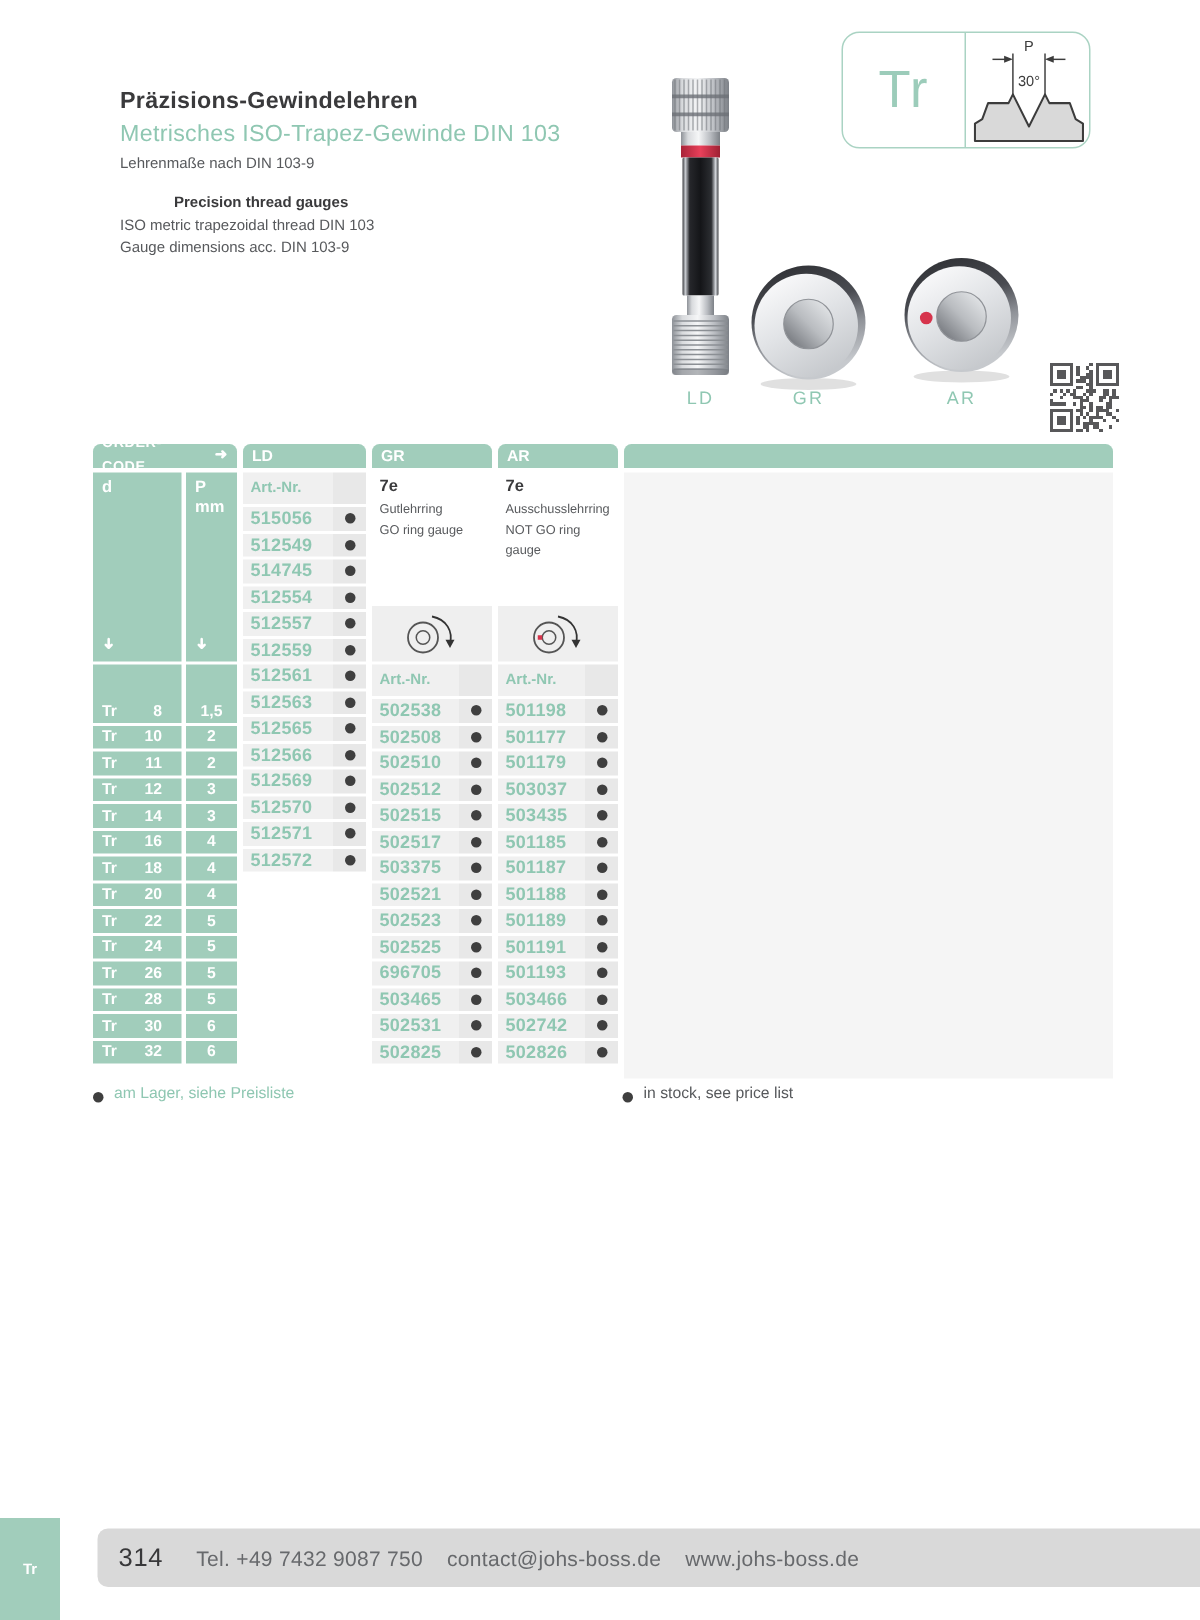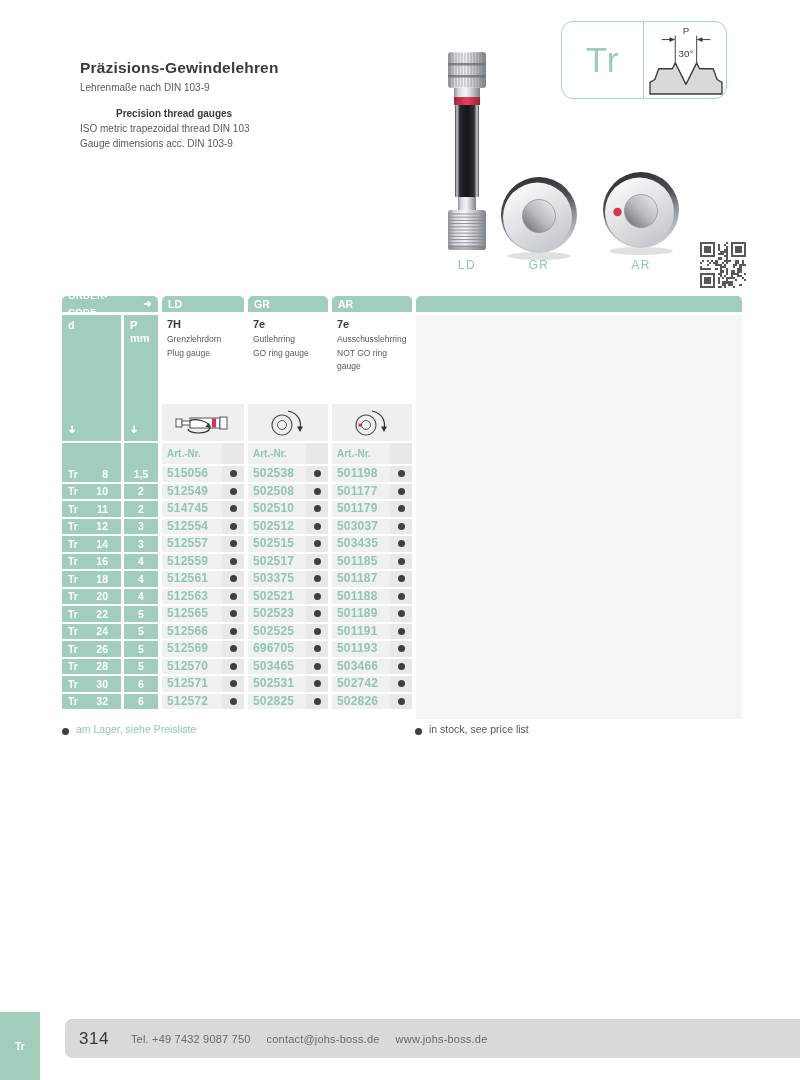--- a/index.html
+++ b/index.html
@@ -80,35 +80,36 @@
   .t-cell.first{height:38.5px;align-items:flex-end;padding-bottom:2px;}
 
   
   .note{position:absolute;top:723px;display:flex;align-items:flex-end;gap:7px;font-size:10.5px;}
   .note-de-box{left:62px;color:var(--tealText);}
   .note-en-box{left:415px;color:var(--gray);}
 
   
   .footer-bar{position:absolute;left:65px;top:1019px;width:788px;height:39px;background:var(--barGray);border-radius:7px;display:flex;align-items:center;padding:0 14px;}
   .page-number{font-size:17px;color:#38383a;letter-spacing:.5px;}
-  .contact{display:flex;gap:16px;margin-left:22px;font-size:11px;color:#67696c;letter-spacing:.2px;align-items:flex-end;}
+  .contact{display:flex;gap:16px;margin-left:22px;font-size:14px;color:#67696c;letter-spacing:.2px;align-items:flex-end;}
   .jbo{position:absolute;right:3px;top:50%;transform:translateY(-50%);}
 
   .side-tab{position:absolute;left:0;top:1012px;width:40px;height:68px;background:var(--teal);display:flex;align-items:center;justify-content:center;}
   .side-tab span{color:#fff;font-size:10px;font-weight:700;}
 
   .qr{position:absolute;left:700px;top:242px;width:46px;height:46px;}
 </style>
 </head>
 <body>
 
 <div class="page">
 
   <div class="heading-block">
     <div class="title-de">Präzisions-Gewindelehren</div>
+    <div class="subtitle-de">Metrisches ISO-Trapez-Gewinde DIN 103</div>
     <div class="note-de">Lehrenmaße nach DIN 103-9</div>
     <div class="en-block">
       <div class="title-en">Precision thread gauges</div>
       <div>ISO metric trapezoidal thread DIN 103</div>
       <div>Gauge dimensions acc. DIN 103-9</div>
     </div>
   </div>
 
   <div class="badge">
     <div class="badge-left">
@@ -466,36 +467,20 @@
             <div class="t-cell p-cell">5</div>
             <div class="t-cell p-cell">5</div>
             <div class="t-cell p-cell">5</div>
             <div class="t-cell p-cell">5</div>
             <div class="t-cell p-cell">6</div>
             <div class="t-cell p-cell">6</div>
           </div>
       </div>
 
       <div class="col-g col-ld">
-        <div class="g-head">
-          <div class="g-tol">7H</div>
-          <div class="g-name">Grenzlehrdorn</div>
-          <div class="g-name">Plug gauge</div>
-          <div class="icon-strip">
-            <svg width="58" height="26" viewBox="0 0 58 26">
-              <rect x="2" y="9" width="6" height="8" fill="#fff" stroke="#555" stroke-width="1"></rect>
-              <rect x="8" y="11" width="8" height="4" fill="#fff" stroke="#555" stroke-width="1"></rect>
-              <rect x="16" y="8" width="30" height="10" fill="#fff" stroke="#555" stroke-width="1"></rect>
-              <rect x="38" y="8.5" width="4" height="9" fill="#d6344c"></rect>
-              <rect x="46" y="7" width="7" height="12" fill="#fff" stroke="#555" stroke-width="1"></rect>
-              <path d="M14,19 C14,24 34,25 36,18 M36,18 C37,11 20,8 16,11" fill="none" stroke="#333" stroke-width="1.2"></path>
-              <polygon points="36,18 31.5,16.5 34.5,13.2" fill="#333"></polygon>
-            </svg>
-          </div>
-        </div>
         <div class="artnr-row">
           <div class="num-h">Art.-Nr.</div>
           <div class="dot-h"></div>
         </div>
         <div>
             <div class="g-row">
               <div class="num">515056</div>
               <div class="dotc">
                 <span class="dot"></span>
               </div>

